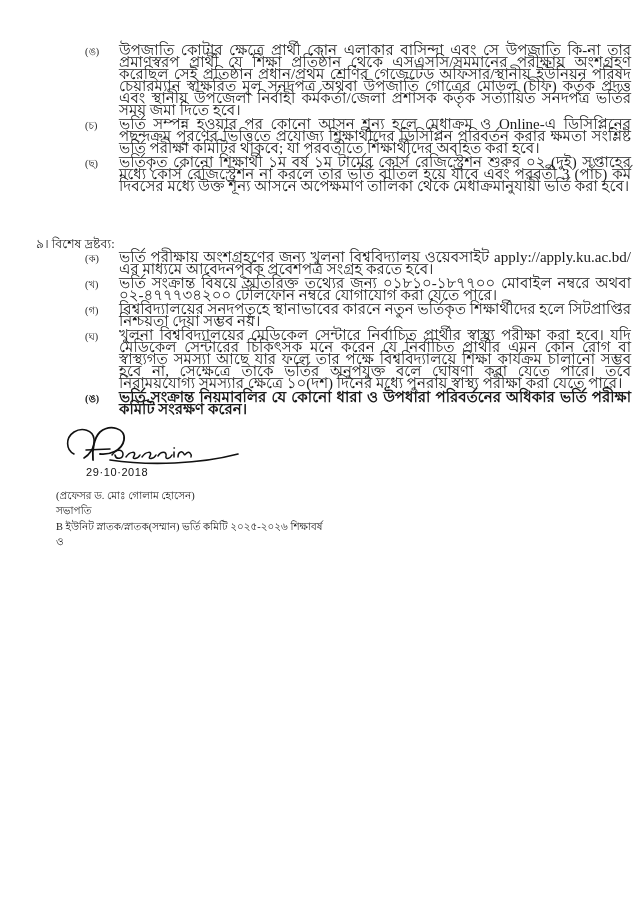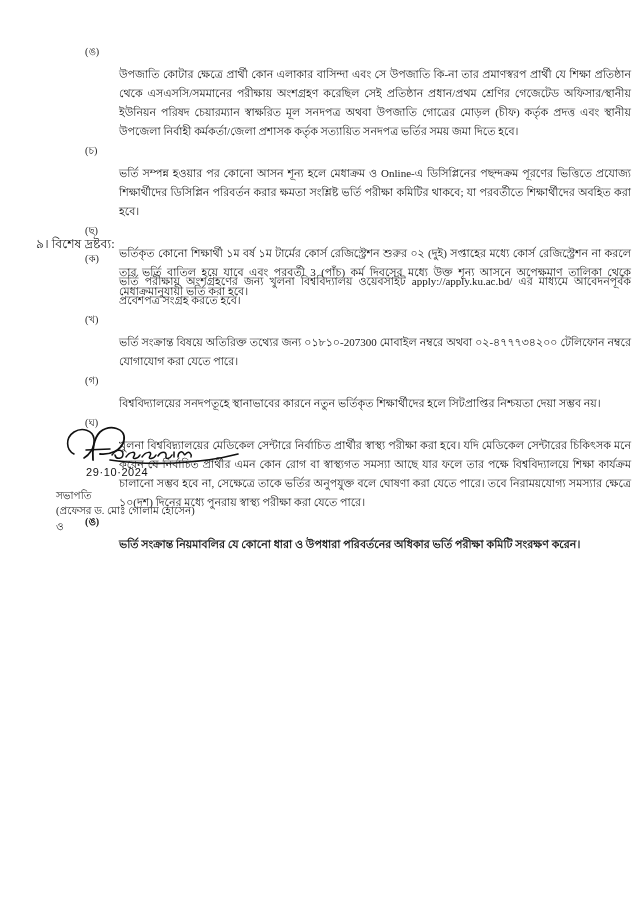--- a/index.html
+++ b/index.html
@@ -35,26 +35,25 @@
   .clause .label {
     flex: 0 0 auto;
     width: 34px;
     text-align: left;
     font-size: 10.2px;
     line-height: 15.6px;
     white-space: nowrap;
   }
   .clause .body-text {
     flex: 1 1 auto;
-    font-size: 11px;
-    line-height: 19px;
+    font-size: 15px;
+    line-height: 12px;
     text-align: justify;
     text-justify: inter-word;
     padding-right: 2px;
-    margin-top: 21px;
   }
   .clause.bold .body-text,
   .clause.bold .label {
     font-weight: bold;
   }
 
   
   #top-clauses {
     position: absolute;
     left: 85px;
@@ -153,21 +152,21 @@
 
     <div id="note-clauses">
 
       <div class="clause">
         <div class="label">(ক)</div>
         <div class="body-text">ভর্তি পরীক্ষায় অংশগ্রহণের জন্য খুলনা বিশ্ববিদ্যালয় ওয়েবসাইট apply://apply.ku.ac.bd/ এর মাধ্যমে আবেদনপূর্বক প্রবেশপত্র সংগ্রহ করতে হবে।</div>
       </div>
 
       <div class="clause">
         <div class="label">(খ)</div>
-        <div class="body-text">ভর্তি সংক্রান্ত বিষয়ে অতিরিক্ত তথ্যের জন্য ০১৮১০-207300 মোবাইল নম্বরে অথবা ০২-৪৭৭৭৩৪২০০ টেলিফোন নম্বরে যোগাযোগ করা যেতে পারে।</div>
+        <div class="body-text">ভর্তি সংক্রান্ত বিষয়ে অতিরিক্ত তথ্যের জন্য ০১৮১০-১৮৭৭০০ মোবাইল নম্বরে অথবা ০২-৪৭৭৭৩৪২০০ টেলিফোন নম্বরে যোগাযোগ করা যেতে পারে।</div>
       </div>
 
       <div class="clause">
         <div class="label">(গ)</div>
         <div class="body-text">বিশ্ববিদ্যালয়ের সনদপতূহে স্থানাভাবের কারনে নতুন ভর্তিকৃত শিক্ষার্থীদের হলে সিটপ্রাপ্তির নিশ্চয়তা দেয়া সম্ভব নয়।</div>
       </div>
 
       <div class="clause">
         <div class="label">(ঘ)</div>
         <div class="body-text">খুলনা বিশ্ববিদ্যালয়ের মেডিকেল সেন্টারে নির্বাচিত প্রার্থীর স্বাস্থ্য পরীক্ষা করা হবে। যদি মেডিকেল সেন্টারের চিকিৎসক মনে করেন যে নির্বাচিত প্রার্থীর এমন কোন রোগ বা স্বাস্থ্যগত সমস্যা আছে যার ফলে তার পক্ষে বিশ্ববিদ্যালয়ে শিক্ষা কার্যক্রম চালানো সম্ভব হবে না, সেক্ষেত্রে তাকে ভর্তির অনুপযুক্ত বলে ঘোষণা করা যেতে পারে। তবে নিরাময়যোগ্য সমস্যার ক্ষেত্রে ১০(দশ) দিনের মধ্যে পুনরায় স্বাস্থ্য পরীক্ষা করা যেতে পারে।</div>
@@ -195,23 +194,24 @@
             <path d="M66 33 C70 27, 77 27, 74 32 C71 36, 78 35, 80 31" stroke-width="1.5"></path>
             <path d="M82 33 C86 27, 93 27, 90 32 C87 36, 94 35, 96 31" stroke-width="1.5"></path>
             <path d="M98 32 C101 27, 107 27, 106 32 C105 36, 110 35, 112 31" stroke-width="1.5"></path>
             <path d="M114 33 L114 28 M114 24 L114.4 24" stroke-width="1.5"></path>
             <path d="M118 33 C118 28, 122 26, 124 30 C125 33, 127 26, 130 29 C132 31, 131 33, 131 33" stroke-width="1.5"></path>
 
             <path d="M50 36 C90 42, 140 40, 178 30" stroke-width="1.7"></path>
           </g>
         </svg>
       </div>
-      <div class="sig-date">29·10·2024</div>
+      <div class="sig-date">29·10·2018</div>
     </div>
 
     <div id="signatory-block">
+      <div>(প্রফেসর ড. মোঃ গোলাম হোসেন)</div>
       <div>সভাপতি</div>
-      <div>(প্রফেসর ড. মোঃ গোলাম হোসেন)</div>
+      <div>B ইউনিট স্নাতক/স্নাতক(সম্মান) ভর্তি কমিটি ২০২৫-২০২৬ শিক্ষাবর্ষ</div>
       <div>ও</div>
     </div>
 
   </div>
 </div>
 
 </body></html>

